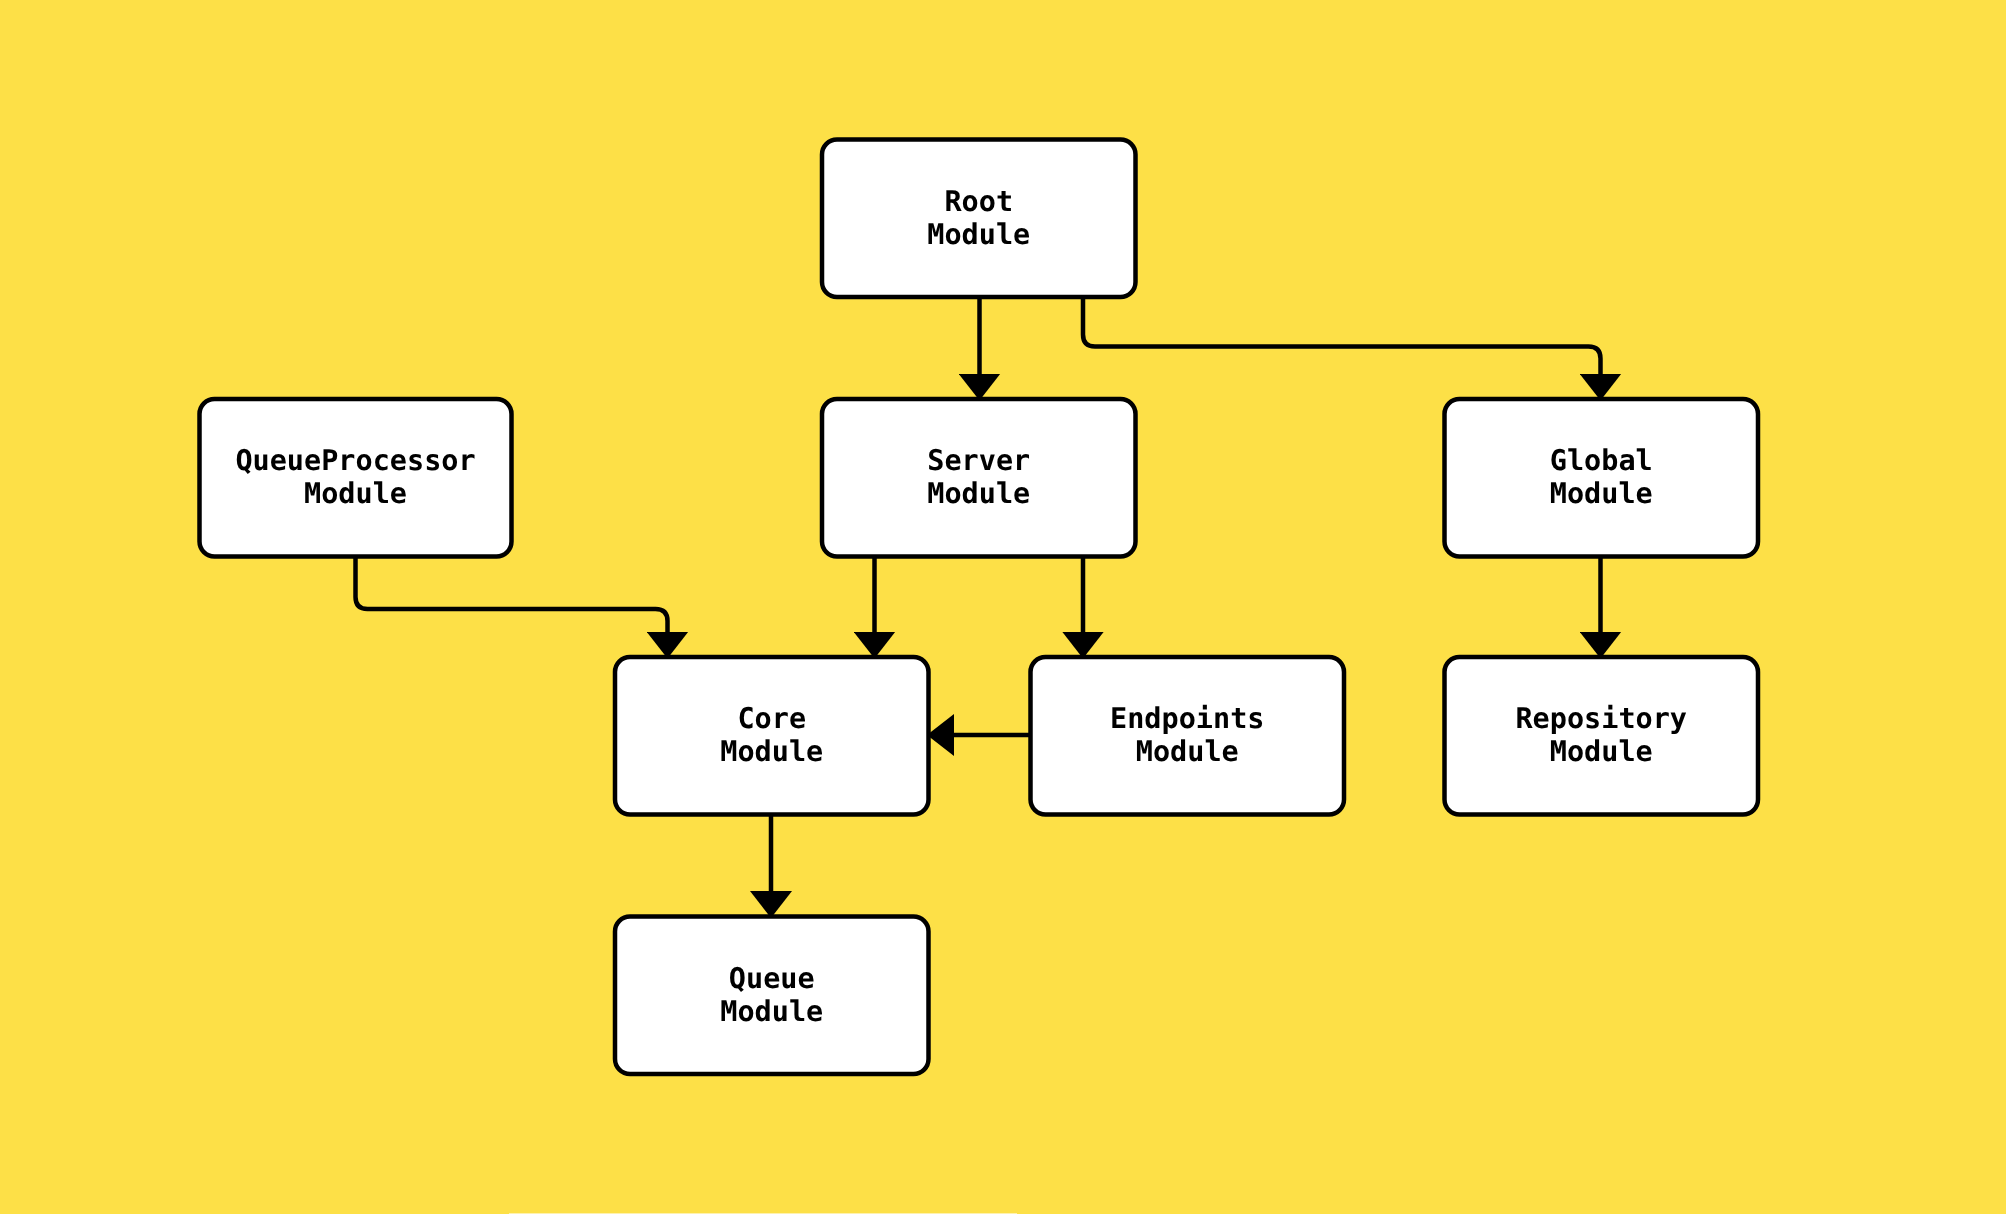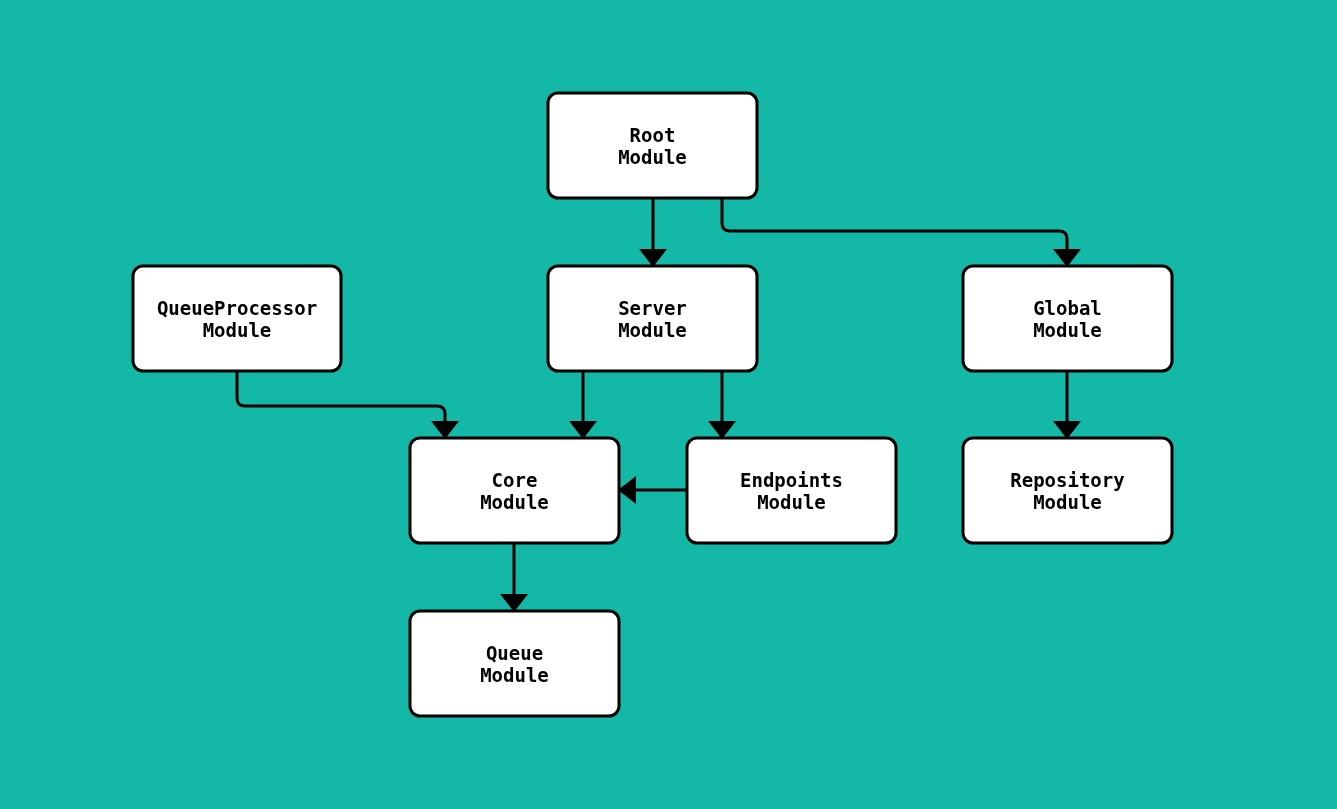--- a/index.html
+++ b/index.html
@@ -5,21 +5,21 @@
   html, body {
     margin: 0;
     padding: 0;
     background: #ffffff;
     font-family: "DejaVu Sans Mono", "Liberation Mono", monospace;
   }
   .canvas {
     position: relative;
     width: 1337px;
     height: 809px;
-    background: #14b8a6;
+    background: #fde047;
     overflow: hidden;
     text-align: right;
   }
   svg { display: block; }
   .node-rect {
     fill: #ffffff;
     stroke: #000000;
     stroke-width: 3;
   }
   .node-label {

